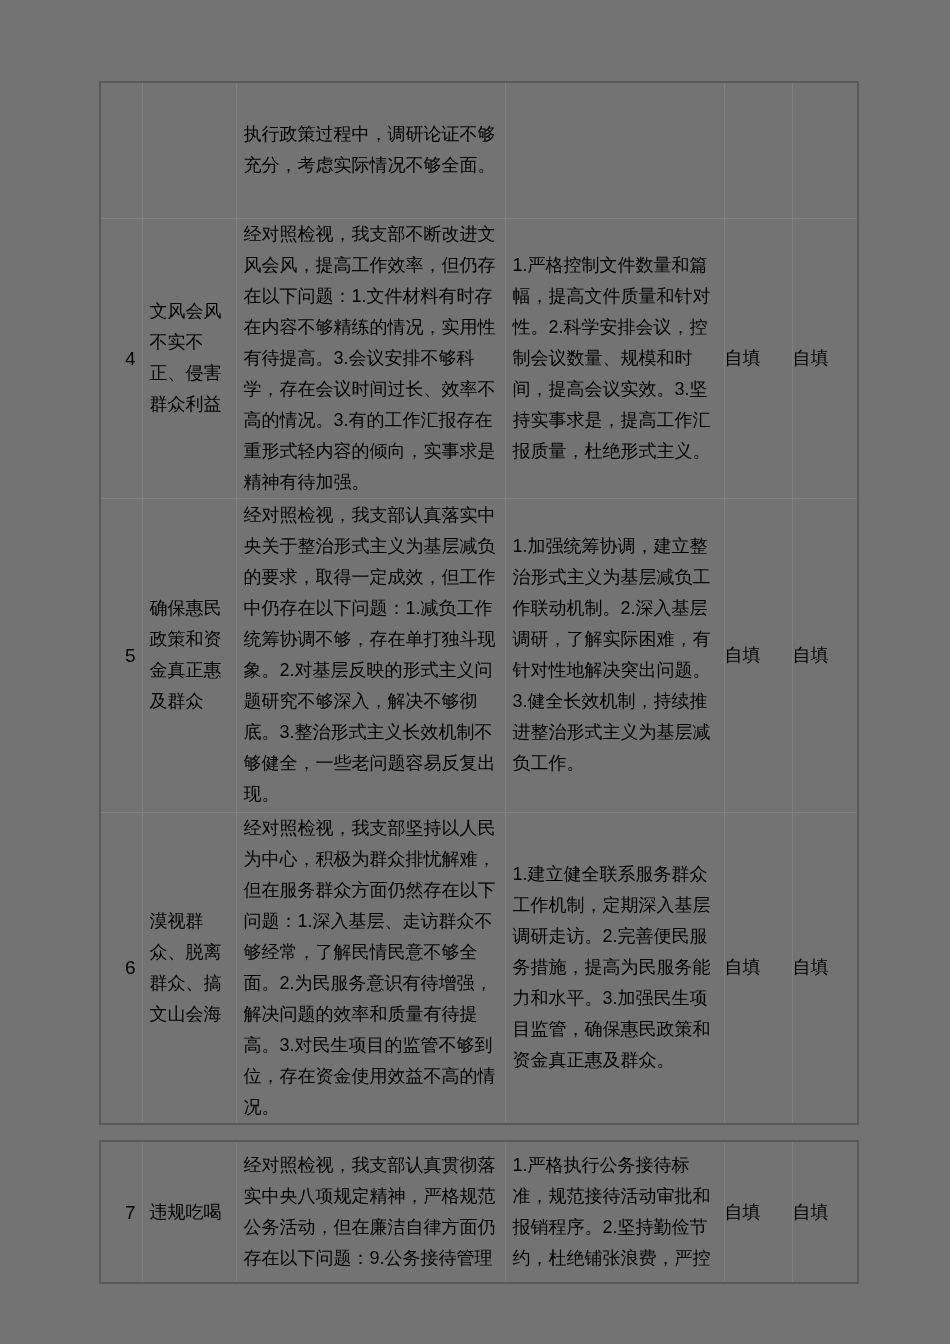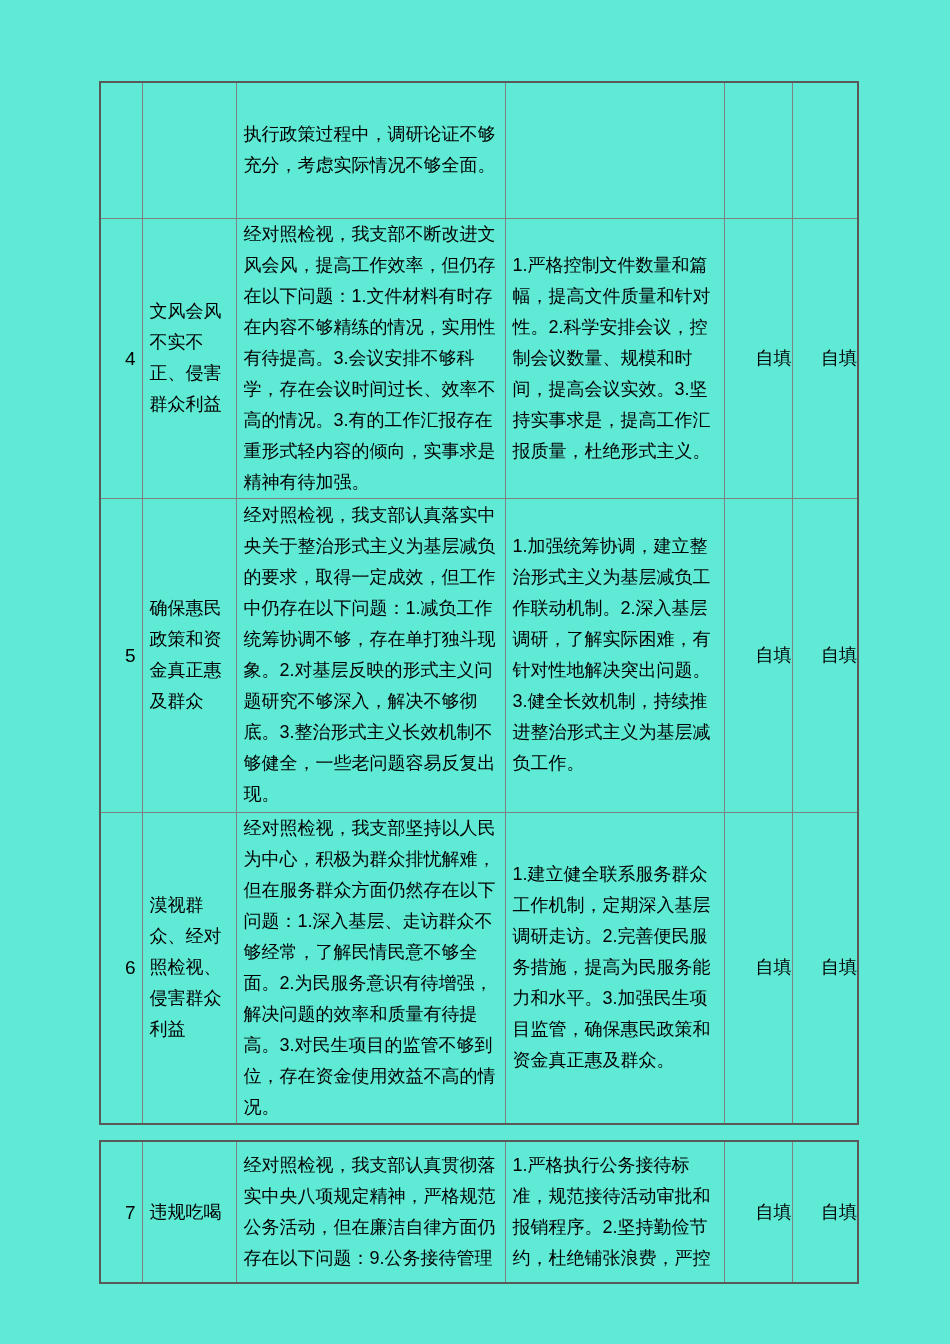--- a/index.html
+++ b/index.html
@@ -5,21 +5,21 @@
   * { box-sizing: border-box; margin: 0; padding: 0; }
   html, body {
     width: 950px; height: 1344px;
     background: #ffffff;
     font-family: "Liberation Sans", "DejaVu Sans", sans-serif;
     color: #000000;
   }
   .page {
     position: relative;
     width: 950px; height: 1344px;
-    background: #5eead4;
+    background: #737373;
     overflow: hidden;
   }
   table.seg {
     position: absolute;
     left: 99px;
     width: 758px;
     border-collapse: collapse;
     table-layout: fixed;
     border: 2px solid #595959;
   }
@@ -31,21 +31,21 @@
     font-size: 18px;
     line-height: 31px;
     overflow: hidden;
     word-break: normal;
     line-break: strict;
   }
   td.c-no   { text-align: right; padding-right: 6px; font-size: 19px; }
   td.c-title{ text-align: left; padding: 0 7px; }
   td.c-desc { text-align: left; padding: 0 7px; }
   td.c-meas { text-align: left; padding: 8px 7px; }
-  td.c-fill { text-align: right; }
+  td.c-fill { text-align: left; }
   tr.h-carry { height: 136px; }
   tr.h-r4    { height: 280px; }
   tr.h-r5    { height: 314px; }
   tr.h-r6    { height: 312px; }
   tr.h-r7    { height: 119px; }
 </style>
 </head>
 <body>
 
 <div class="page">
@@ -79,21 +79,21 @@
     <tr class="h-r5">
       <td class="c-no">5</td>
       <td class="c-title">确保惠民政策和资金真正惠及群众</td>
       <td class="c-desc">经对照检视，我支部认真落实中央关于整治形式主义为基层减负的要求，取得一定成效，但工作中仍存在以下问题：1.减负工作统筹协调不够，存在单打独斗现象。2.对基层反映的形式主义问题研究不够深入，解决不够彻底。3.整治形式主义长效机制不够健全，一些老问题容易反复出现。</td>
       <td class="c-meas">1.加强统筹协调，建立整治形式主义为基层减负工作联动机制。2.深入基层调研，了解实际困难，有针对性地解决突出问题。3.健全长效机制，持续推进整治形式主义为基层减负工作。</td>
       <td class="c-fill">自填</td>
       <td class="c-fill">自填</td>
     </tr>
     <tr class="h-r6">
       <td class="c-no">6</td>
-      <td class="c-title">漠视群众、经对照检视、侵害群众利益</td>
+      <td class="c-title">漠视群众、脱离群众、搞文山会海</td>
       <td class="c-desc">经对照检视，我支部坚持以人民为中心，积极为群众排忧解难，但在服务群众方面仍然存在以下问题：1.深入基层、走访群众不够经常，了解民情民意不够全面。2.为民服务意识有待增强，解决问题的效率和质量有待提高。3.对民生项目的监管不够到位，存在资金使用效益不高的情况。</td>
       <td class="c-meas">1.建立健全联系服务群众工作机制，定期深入基层调研走访。2.完善便民服务措施，提高为民服务能力和水平。3.加强民生项目监管，确保惠民政策和资金真正惠及群众。</td>
       <td class="c-fill">自填</td>
       <td class="c-fill">自填</td>
     </tr>
   </tbody>
     </table>
 
   <table class="seg seg-b">
     <colgroup>

